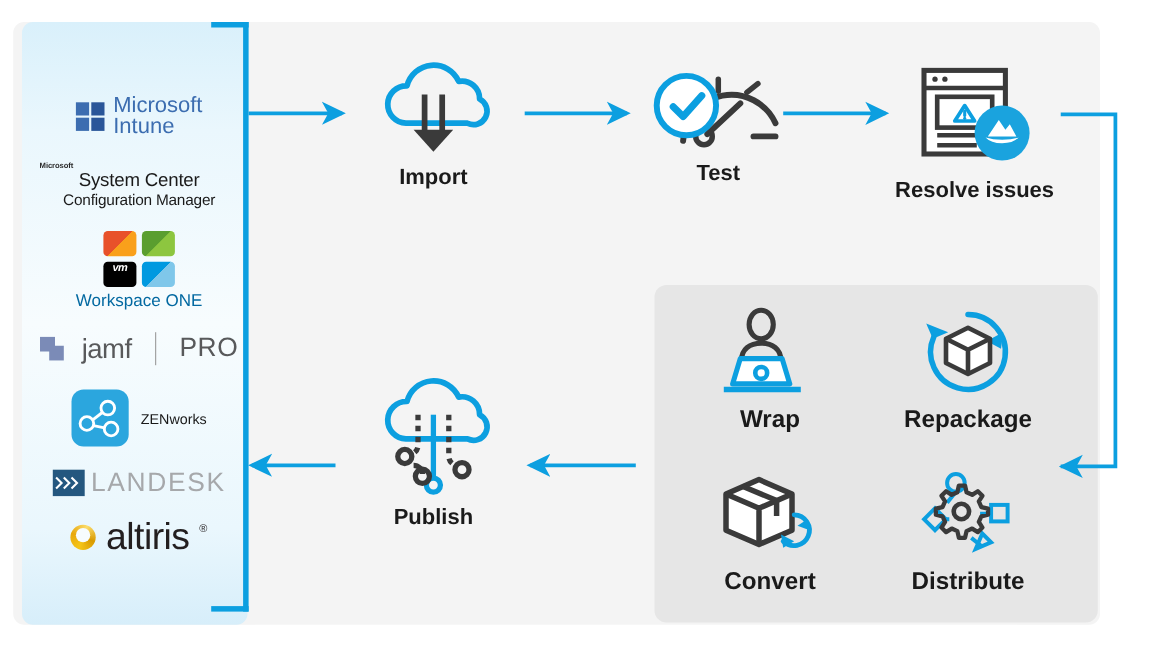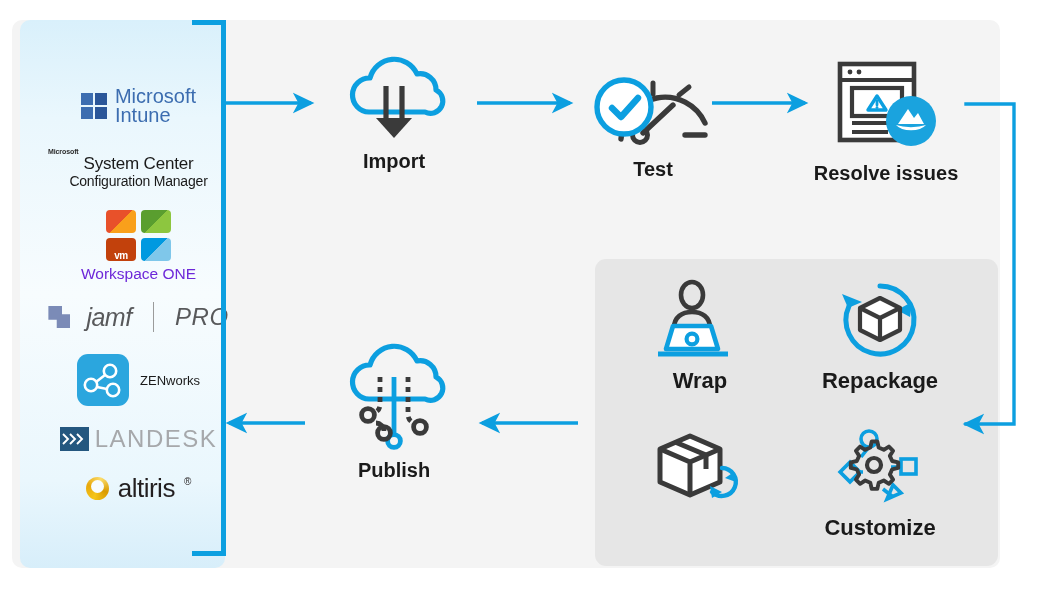--- a/index.html
+++ b/index.html
@@ -28,21 +28,21 @@
   .panel-title.bottom{top:530px;}
 
   
   .bracket{position:absolute;z-index:5;background:#0c9fe0;}
   .bracket-top{left:192px;top:20px;width:34px;height:5px;}
   .bracket-bottom{left:192px;top:551px;width:34px;height:5px;}
   .bracket-side{left:221px;top:20px;width:5px;height:536px;}
 
   
   .logos{position:absolute;left:20px;top:62px;width:205px;height:470px;z-index:3;}
-  .logo-row{position:absolute;left:16px;width:205px;display:flex;align-items:center;justify-content:center;}
+  .logo-row{position:absolute;left:4px;width:205px;display:flex;align-items:center;justify-content:center;}
 
   
   .ms-intune{gap:8px;}
   .win-logo{width:26px;height:26px;display:grid;grid-template-columns:1fr 1fr;grid-template-rows:1fr 1fr;gap:2.5px;}
   .win-logo i{display:block;background:#3c6db0;}
   .win-logo i:nth-child(1){background:#3c6db0;}
   .win-logo i:nth-child(2){background:#2a5699;}
   .win-logo i:nth-child(3){background:#3c6db0;}
   .win-logo i:nth-child(4){background:#2a5699;}
   .intune-txt{color:#3c6db0;font-size:20px;line-height:19px;font-weight:400;}
@@ -52,27 +52,27 @@
   .sccm .tiny{font-size:7px;color:#2b2b2b;font-weight:bold;align-self:flex-start;margin-left:12px;letter-spacing:-.1px;}
   .sccm .l1{font-size:17px;color:#1a1a1a;line-height:18px;letter-spacing:-.2px;}
   .sccm .l2{font-size:14px;color:#1a1a1a;line-height:16px;font-weight:400;letter-spacing:-.2px;}
 
   
   .ws1{flex-direction:column;gap:4px;}
   .ws1-tiles{display:grid;grid-template-columns:30px 30px;grid-template-rows:23px 23px;gap:5px;}
   .tile{border-radius:4px;position:relative;overflow:hidden;}
   .tile.o{background:linear-gradient(135deg,#e8512a 49.6%,#f9a01b 50%);}
   .tile.g{background:linear-gradient(135deg,#5a9e2f 49.6%,#8dc63f 50%);}
-  .tile.vm{background:#c2410c;display:flex;align-items:flex-end;justify-content:center;}
+  .tile.vm{background:#000000;display:flex;align-items:flex-start;justify-content:center;font-style:italic;}
   .tile.vm span{color:#fff;font-size:10px;font-weight:bold;letter-spacing:-.5px;}
   .tile.b{background:linear-gradient(135deg,#0099e0 49.6%,#7fc7ea 50%);}
-  .ws1-txt{font-size:15.5px;color:#6d28d9;}
-
-  
-  .jamf{gap:12px;font-style:italic;}
+  .ws1-txt{font-size:15.5px;color:#0369a1;}
+
+  
+  .jamf{gap:12px;}
   .jamf-mark{width:22px;height:22px;position:relative;margin-right:4px;}
   .jamf-mark:before{content:"";position:absolute;inset:0;background:#7b8bb7;
     clip-path:polygon(0 0,62% 0,62% 38%,100% 38%,100% 100%,38% 100%,38% 62%,0 62%);}
   .jamf-txt{font-size:25px;color:#58595b;letter-spacing:-.5px;}
   .jamf-sep{width:1.5px;height:30px;background:#9b9b9b;margin:0 9px;}
   .jamf-pro{font-size:24px;color:#58595b;letter-spacing:.5px;}
 
   
   .zen{gap:11px;}
   .zen-tile{width:52px;height:52px;border-radius:11px;background:#2ba6de;position:relative;}
@@ -83,21 +83,21 @@
   .ld-mark{width:29px;height:24px;background:#24577f;display:flex;align-items:center;justify-content:center;}
   .ld-txt{font-size:24px;color:#a6a8ab;letter-spacing:1.5px;}
 
   
   .altiris{gap:9px;}
   .alt-mark{width:23px;height:23px;border-radius:50%;
     background:conic-gradient(from 200deg,#f5c518,#e8a80c,#fbdc6b,#d99a00,#f5c518);
     position:relative;}
   .alt-mark:after{content:"";position:absolute;left:5px;top:3px;width:13px;height:13px;
     border-radius:50%;background:#f7fcfe;}
-  .alt-txt{font-size:26px;color:#231f20;letter-spacing:-.5px;}
+  .alt-txt{font-size:34px;color:#231f20;letter-spacing:-.5px;}
   .alt-reg{font-size:10px;color:#231f20;align-self:flex-start;margin-top:6px;}
 
   
   .inner-panel{
     position:absolute;left:595px;top:259px;width:403px;height:307px;
     background:#e6e6e6;border-radius:11px;
   }
 
   
   .node{position:absolute;text-align:center;}
@@ -220,21 +220,21 @@
     <div class="icon">
       <svg width="104" height="96" viewBox="0 0 104 96" aria-hidden="true">
         <path d="M27 64 a17 17 0 0 1 1 -34 a25 25 0 0 1 47 -4 a16 16 0 0 1 19 16 a11 11 0 0 1 -11 22 L27 64 Z" fill="none" stroke="#0c9fe0" stroke-width="5.2" stroke-linecap="round" stroke-linejoin="round"></path>
         <path d="M44 38 L44 72 M60 38 L60 72" stroke="#3a3a3a" stroke-width="5.2" fill="none"></path>
         <path d="M34 70 L52 90 L70 70 Z" fill="#3a3a3a"></path>
       </svg>
     </div>
     <div class="label">Import</div>
   </div>
 
-  <div class="node" style="left:583px;top:56px;width:140px;">
+  <div class="node" style="left:583px;top:45px;width:140px;">
     <div class="icon" style="height:96px;">
       <svg width="120" height="86" viewBox="0 0 120 86" aria-hidden="true">
         <path d="M28 78 A44 44 0 0 1 112 62" fill="none" stroke="#3a3a3a" stroke-width="5.4" stroke-linecap="round"></path>
         <path d="M92 74 L112 74" stroke="#3a3a3a" stroke-width="5.4" stroke-linecap="round"></path>
         <path d="M86 34 L96 26" stroke="#3a3a3a" stroke-width="5" stroke-linecap="round"></path>
         <path d="M60 22 L60 33" stroke="#3a3a3a" stroke-width="5" stroke-linecap="round"></path>
         <path d="M36 32 L46 39" stroke="#3a3a3a" stroke-width="5" stroke-linecap="round"></path>
         <line x1="50" y1="72" x2="80" y2="44" stroke="#3a3a3a" stroke-width="5.4" stroke-linecap="round"></line>
         <circle cx="47" cy="74" r="7.5" fill="none" stroke="#3a3a3a" stroke-width="5"></circle>
         <circle cx="31" cy="46" r="27" fill="#ffffff" stroke="#0c9fe0" stroke-width="5.4"></circle>
@@ -312,34 +312,35 @@
     <div class="icon" style="height:82px;">
       <svg width="100" height="80" viewBox="0 0 100 80" aria-hidden="true">
         <path d="M40 8 L70 21 L70 54 L40 67 L10 54 L10 21 Z" fill="#ffffff" stroke="#3a3a3a" stroke-width="5" stroke-linejoin="round"></path>
         <path d="M10 21 L40 34 L70 21 M40 34 L40 67" fill="none" stroke="#3a3a3a" stroke-width="5" stroke-linejoin="round"></path>
         <path d="M25 14 L56 27 L56 41" fill="none" stroke="#3a3a3a" stroke-width="5" stroke-linejoin="round"></path>
         <path d="M72 40 a14 14 0 1 1 -10 24" fill="none" stroke="#0c9fe0" stroke-width="4.4" stroke-linecap="round"></path>
         <path d="M60 58 L62 70 L72 64 Z" fill="#0c9fe0"></path>
         <path d="M86 54 L84 44 L75 50 Z" fill="#0c9fe0"></path>
       </svg>
     </div>
+    <div class="label">Convert</div>
   </div>
 
   <div class="node small" style="left:818px;top:427px;width:124px;">
     <div class="icon" style="height:82px;">
       <svg width="98" height="82" viewBox="0 0 98 82" aria-hidden="true">
         <g fill="none" stroke="#0c9fe0" stroke-width="3.6">
           <circle cx="38" cy="12" r="8"></circle>
           <rect x="70" y="32" width="15" height="15"></rect>
           <rect x="12" y="38" width="14" height="14" transform="rotate(45 19 45)"></rect>
           <path d="M38 20 L30 30 M60 40 L70 40 M26 45 L32 45 M52 62 L62 70"></path>
           <path d="M56 72 L70 66 L62 58 Z"></path>
         </g>
         <g fill="none" stroke="#3a3a3a" stroke-width="4.2" stroke-linejoin="round">
           <path d="M47 22 L53 22 L54.5 28.5 L60 31 L65.5 27.5 L70 32 L66.5 37.5 L69 43 L75.5 44.5 L75.5 50.5 L69 52 L66.5 57.5 L70 63 L65.5 67.5 L60 64 L54.5 66.5 L53 73 L47 73 L45.5 66.5 L40 64 L34.5 67.5 L30 63 L33.5 57.5 L31 52 L24.5 50.5 L24.5 44.5 L31 43 L33.5 37.5 L30 32 L34.5 27.5 L40 31 L45.5 28.5 Z" transform="translate(-3,-6) scale(0.93)"></path>
           <circle cx="43" cy="38" r="7"></circle>
         </g>
       </svg>
     </div>
-    <div class="label">Customize</div>
+    <div class="label">Distribute</div>
   </div>
 
 </div>
 
 </body></html>

